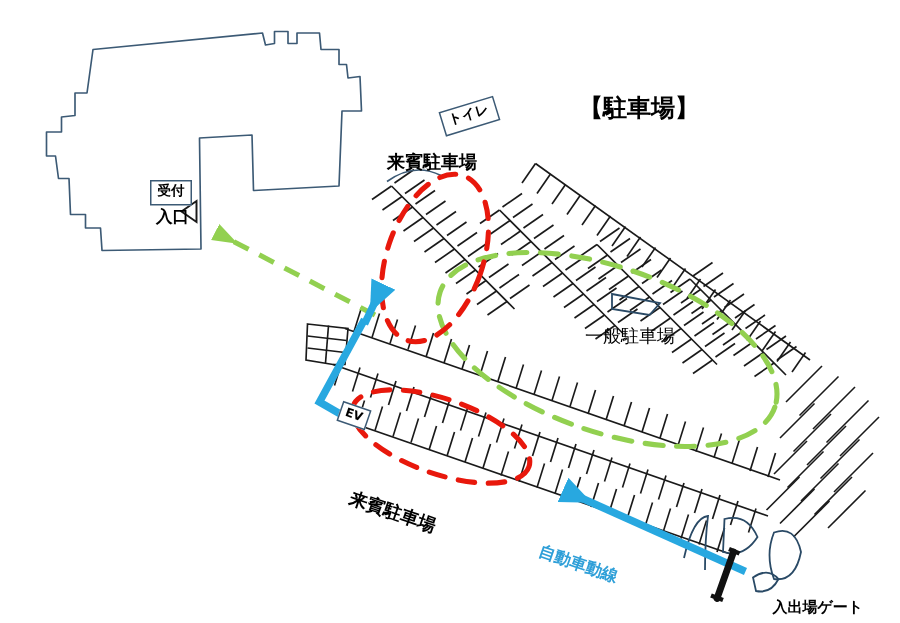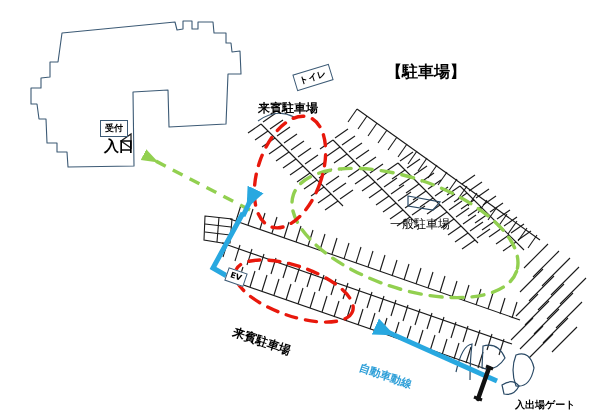--- a/index.html
+++ b/index.html
@@ -73,21 +73,21 @@
   #label-gate {
     left: 495px;
     top: 398px;
     font-size: 10px;
     font-weight: bold;
     margin-left: 20px;
   }
   #label-entrance {
     left: 104px;
     top: 137px;
-    font-size: 15px;
+    font-size: 11px;
     font-weight: bold;
   }
   .boxed {
     position: absolute;
     border: 1px solid #3c5a75;
     background: #ffffff;
     color: #000;
     font-size: 9px;
     font-weight: bold;
     text-align: center;

